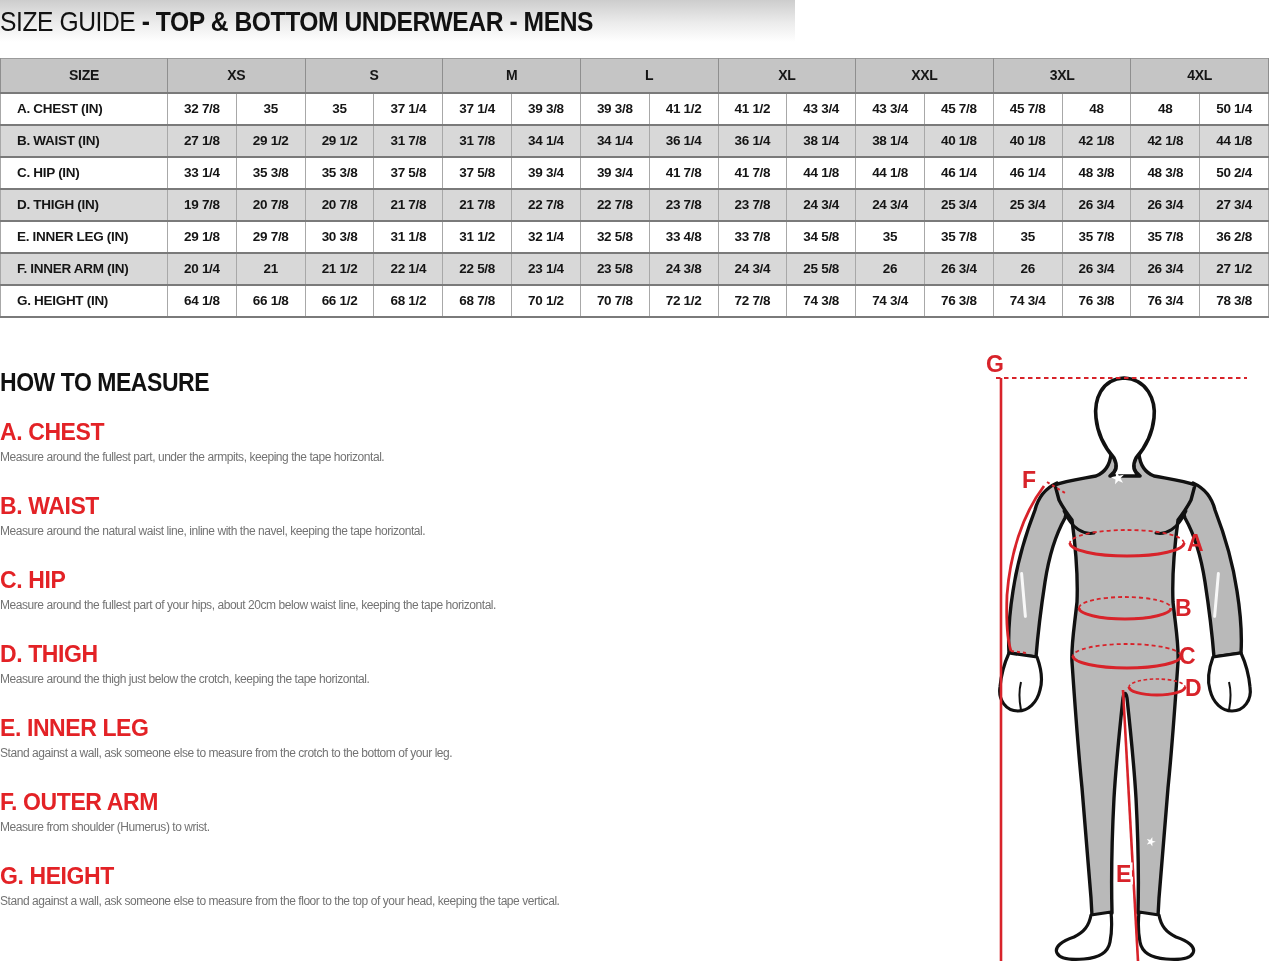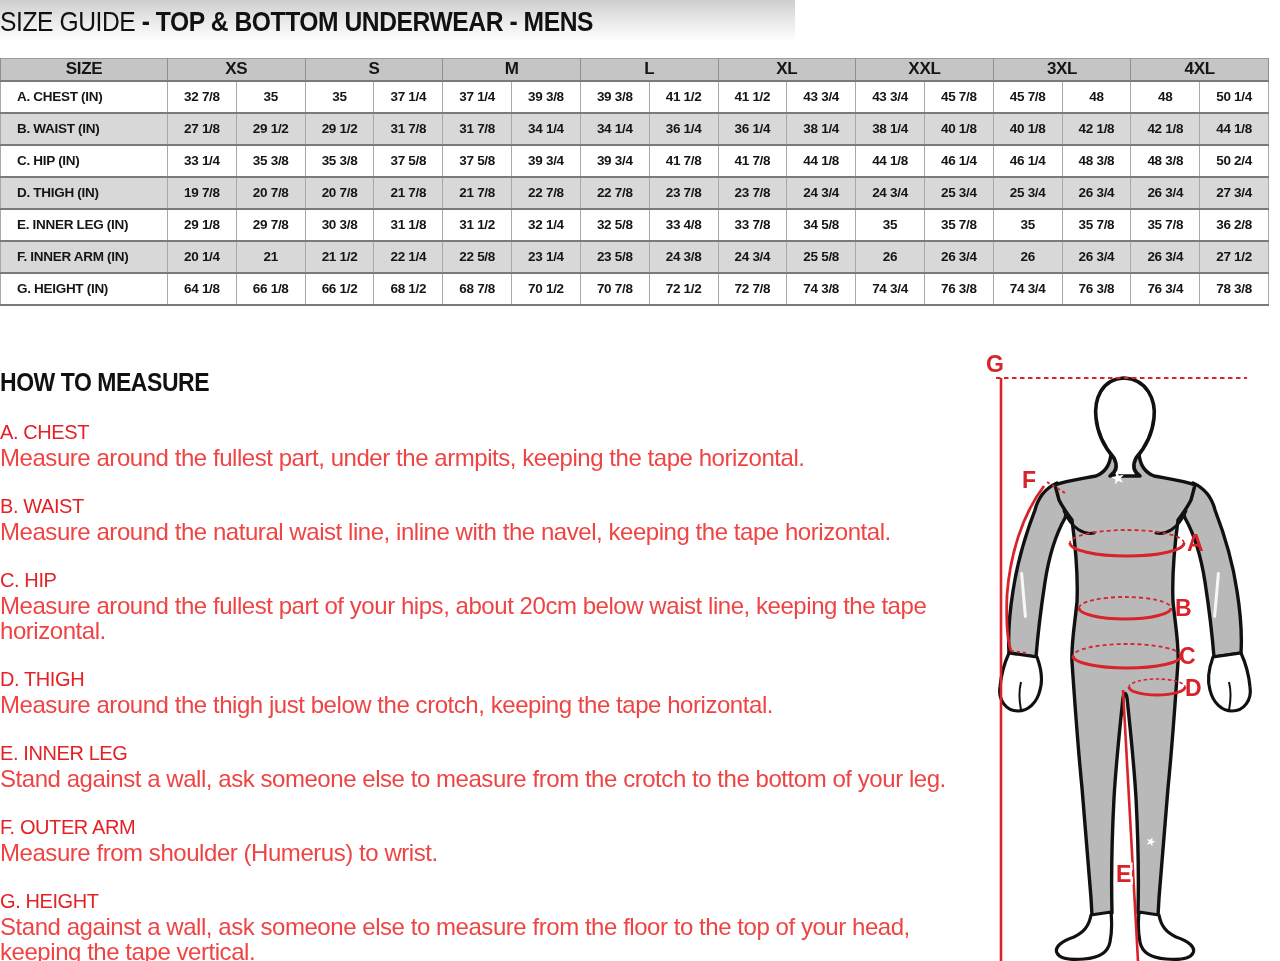--- a/index.html
+++ b/index.html
@@ -25,37 +25,37 @@
   .page-title .t-bold{font-weight:700;}
 
   table.size-table{position:absolute;left:0;top:58px;width:1269px;
     border-collapse:collapse;table-layout:fixed;
     border:1px solid var(--grid);border-bottom:2px solid var(--grid-heavy);}
   table.size-table th,table.size-table td{
     border-left:1px solid #a8a8a8;border-right:1px solid #a8a8a8;
     text-align:center;vertical-align:middle;
     font-size:13.5px;letter-spacing:-0.3px;font-weight:700;color:#151515;
     height:32px;padding:0 2px;background:#fff;}
-  table.size-table thead th{background:var(--head-gray);height:22px;font-size:17px;
+  table.size-table thead th{background:var(--head-gray);height:34px;font-size:14px;
     border-left:1px solid #8f8f8f;border-right:1px solid #8f8f8f;
     border-bottom:2px solid var(--grid-heavy);}
   table.size-table thead th.size-col{width:167px;}
   table.size-table tbody tr{border-top:2px solid var(--grid-heavy);}
   table.size-table tbody tr.shade th,
   table.size-table tbody tr.shade td{background:var(--row-shade);}
   table.size-table th.row-label{text-align:left;padding-left:16px;font-size:13.5px;}
 
   .htm-heading{position:absolute;left:0;top:368px;font-size:25px;font-weight:700;
     letter-spacing:-0.5px;transform:scaleX(0.92);transform-origin:left center;}
 
   .sections{position:absolute;left:0;top:420px;width:950px;}
-  .section h3{color:var(--accent);font-size:20px;font-weight:400;letter-spacing:-0.4px;
+  .section h3{color:var(--accent);font-size:23px;font-weight:700;letter-spacing:-0.4px;
     line-height:24px;margin-bottom:1px;}
-  .section p{font-size:24px;font-weight:400;letter-spacing:-0.45px;line-height:25px;
-    margin-bottom:24px;color:#ef4444;}
+  .section p{font-size:12px;font-weight:400;letter-spacing:-0.45px;line-height:25px;
+    margin-bottom:24px;color:#737373;}
 
   .figure{position:absolute;left:960px;top:350px;width:320px;height:611px;}
   .figure svg{display:block;width:320px;height:611px;}
 </style>
 </head>
 <body>
 
 <div class="page">
 
   <div class="top-band"></div>

